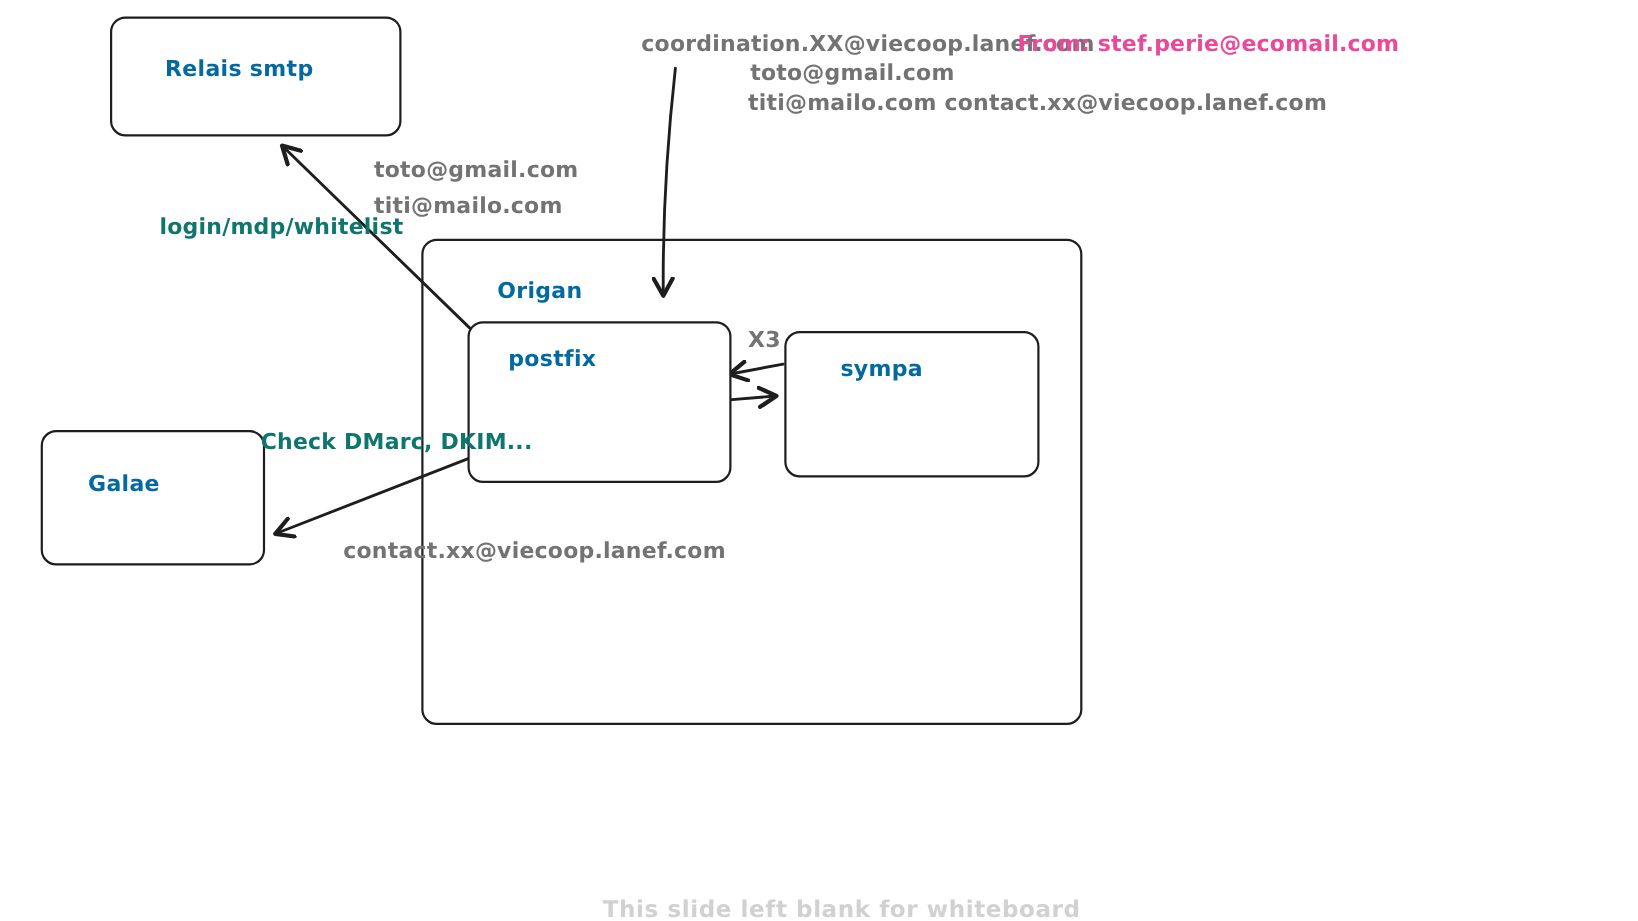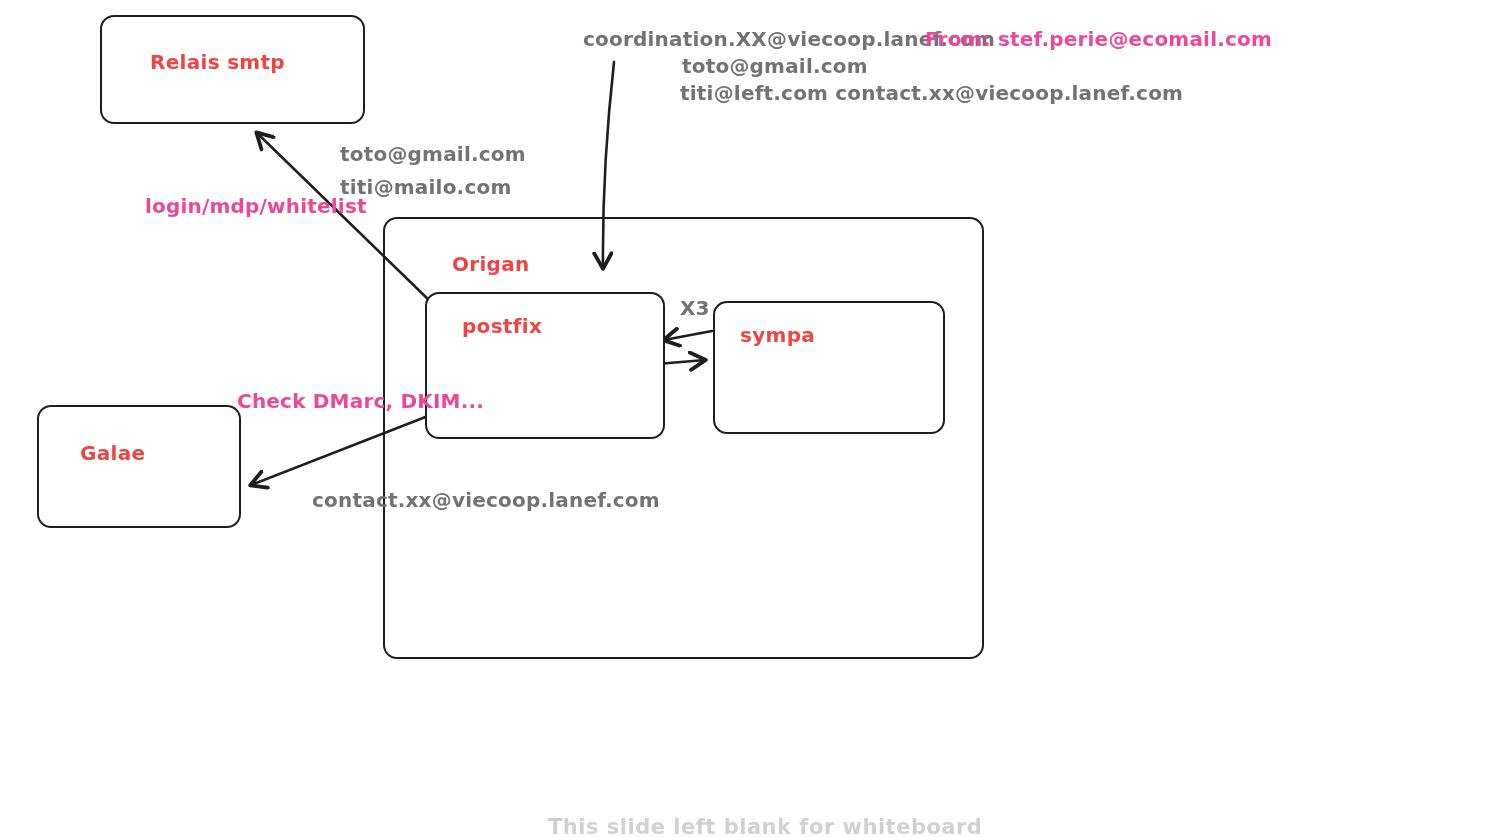--- a/index.html
+++ b/index.html
@@ -27,43 +27,43 @@
     position: absolute;
     border: 2.6px solid #1e1e1e;
     border-radius: 14px;
     background: transparent;
     box-sizing: border-box;
   }
   .box-label {
     display: block;
     font-weight: 700;
     font-size: 20px;
-    color: #ef4444;
+    color: #0369a1;
     letter-spacing: 0.3px;
   }
   .relais   { left: 100px; top: 15px;  width: 265px; height: 109px; }
   .relais .box-label  { padding: 33px 0 0 48px; }
   .origan   { left: 383px; top: 217px; width: 601px; height: 442px; }
   .origan .box-label  { padding: 33px 0 0 67px; }
   .postfix  { left: 425px; top: 292px; width: 240px; height: 147px; background: #ffffff; }
   .postfix .box-label { padding: 20px 0 0 35px; }
-  .sympa    { left: 713px; top: 301px; width: 232px; height: 133px; background: #ffffff; }
+  .sympa    { left: 713px; top: 301px; width: 232px; height: 133px; background: #ffffff; padding-left: 24px; }
   .sympa .box-label   { padding: 20px 0 0 25px; }
-  .galae    { left: 37px;  top: 405px; width: 204px; height: 123px; }
+  .galae    { left: 37px;  top: 391px; width: 204px; height: 123px; }
   .galae .box-label   { padding: 34px 0 0 41px; }
 
   .txt {
     position: absolute;
     font-weight: 700;
     font-size: 20px;
     color: #737373;
     white-space: nowrap;
     letter-spacing: 0.2px;
   }
-  .txt.green { color: #ec4899; }
+  .txt.green { color: #0f766e; }
   .txt.red   { color: #ec4899; }
   .txt.x3    { font-size: 20px; }
   .footer-note {
     position: absolute;
     left: 548px;
     top: 815px;
     font-weight: 700;
     font-size: 21px;
     color: #d1d1d1;
     letter-spacing: 0.5px;
@@ -107,21 +107,21 @@
   <div class="box galae">
     <span class="box-label">Galae</span>
   </div>
 
   <div class="txt" style="left:583px; top:27px;">coordination.XX@viecoop.lanef.com</div>
 
   <div class="txt red" style="left:925px; top:27px;">From: stef.perie@ecomail.com</div>
 
   <div class="txt" style="left:682px; top:54px;">toto@gmail.com</div>
 
-  <div class="txt" style="left:680px; top:81px;">titi@left.com contact.xx@viecoop.lanef.com</div>
+  <div class="txt" style="left:680px; top:81px;">titi@mailo.com contact.xx@viecoop.lanef.com</div>
 
   <div class="txt" style="left:340px; top:142px;">toto@gmail.com</div>
 
   <div class="txt" style="left:340px; top:175px;">titi@mailo.com</div>
 
   <div class="txt green" style="left:145px; top:194px;">login/mdp/whitelist</div>
 
   <div class="txt x3" style="left:680px; top:296px;">X3</div>
 
   <div class="txt green" style="left:237px; top:389px;">Check DMarc, DKIM...</div>

